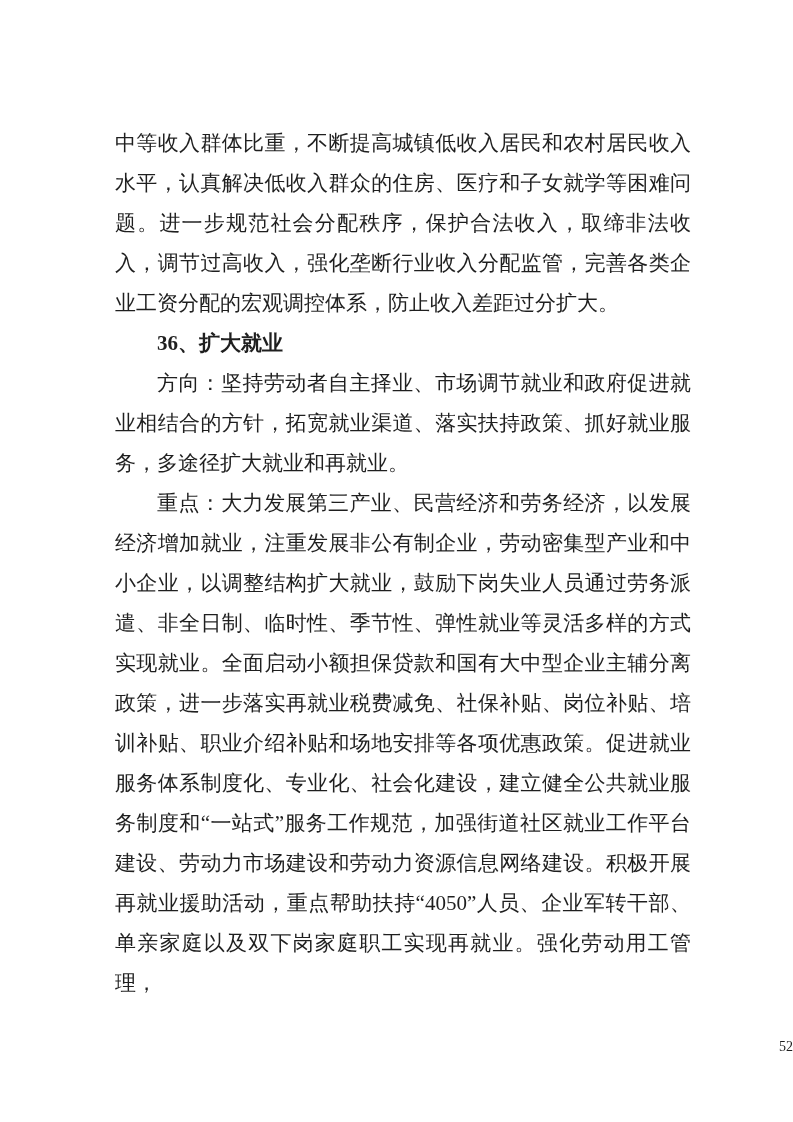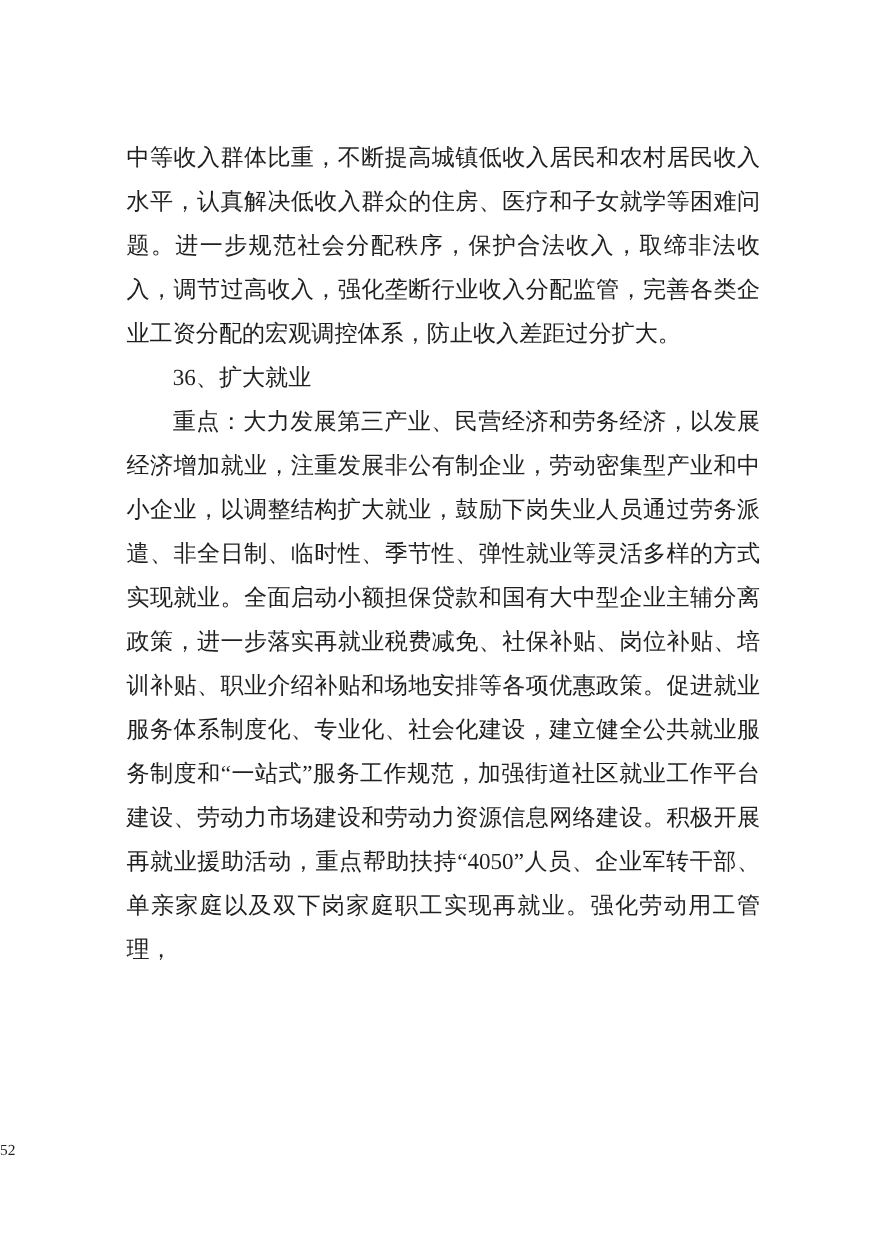--- a/index.html
+++ b/index.html
@@ -27,36 +27,37 @@
     line-height: 40px;
     color: #1f1f1f;
     text-align: justify;
     text-justify: inter-character;
     word-break: break-all;
   }
   .indent {
     text-indent: 42px;
   }
   .heading {
-    font-weight: normal;
+    font-weight: bold;
   }
   .footer {
     position: absolute;
     left: 0;
     top: 1038px;
     width: 100%;
-    text-align: left;
+    text-align: right;
     font-size: 14px;
     line-height: 18px;
     color: #1f1f1f;
   }
 </style>
 </head>
 <body>
 
 <div class="page" style="background: rgb(255, 255, 255); color: rgb(31, 31, 31);">
   <div class="content">
     <p class="para">中等收入群体比重，不断提高城镇低收入居民和农村居民收入水平，认真解决低收入群众的住房、医疗和子女就学等困难问题。进一步规范社会分配秩序，保护合法收入，取缔非法收入，调节过高收入，强化垄断行业收入分配监管，完善各类企业工资分配的宏观调控体系，防止收入差距过分扩大。</p>
     <p class="para indent heading">36、扩大就业</p>
+    <p class="para indent">方向：坚持劳动者自主择业、市场调节就业和政府促进就业相结合的方针，拓宽就业渠道、落实扶持政策、抓好就业服务，多途径扩大就业和再就业。</p>
     <p class="para indent">重点：大力发展第三产业、民营经济和劳务经济，以发展经济增加就业，注重发展非公有制企业，劳动密集型产业和中小企业，以调整结构扩大就业，鼓励下岗失业人员通过劳务派遣、非全日制、临时性、季节性、弹性就业等灵活多样的方式实现就业。全面启动小额担保贷款和国有大中型企业主辅分离政策，进一步落实再就业税费减免、社保补贴、岗位补贴、培训补贴、职业介绍补贴和场地安排等各项优惠政策。促进就业服务体系制度化、专业化、社会化建设，建立健全公共就业服务制度和“一站式”服务工作规范，加强街道社区就业工作平台建设、劳动力市场建设和劳动力资源信息网络建设。积极开展再就业援助活动，重点帮助扶持“4050”人员、企业军转干部、单亲家庭以及双下岗家庭职工实现再就业。强化劳动用工管理，</p>
   </div>
   <div class="footer">52</div>
 </div>
 
 </body></html>

